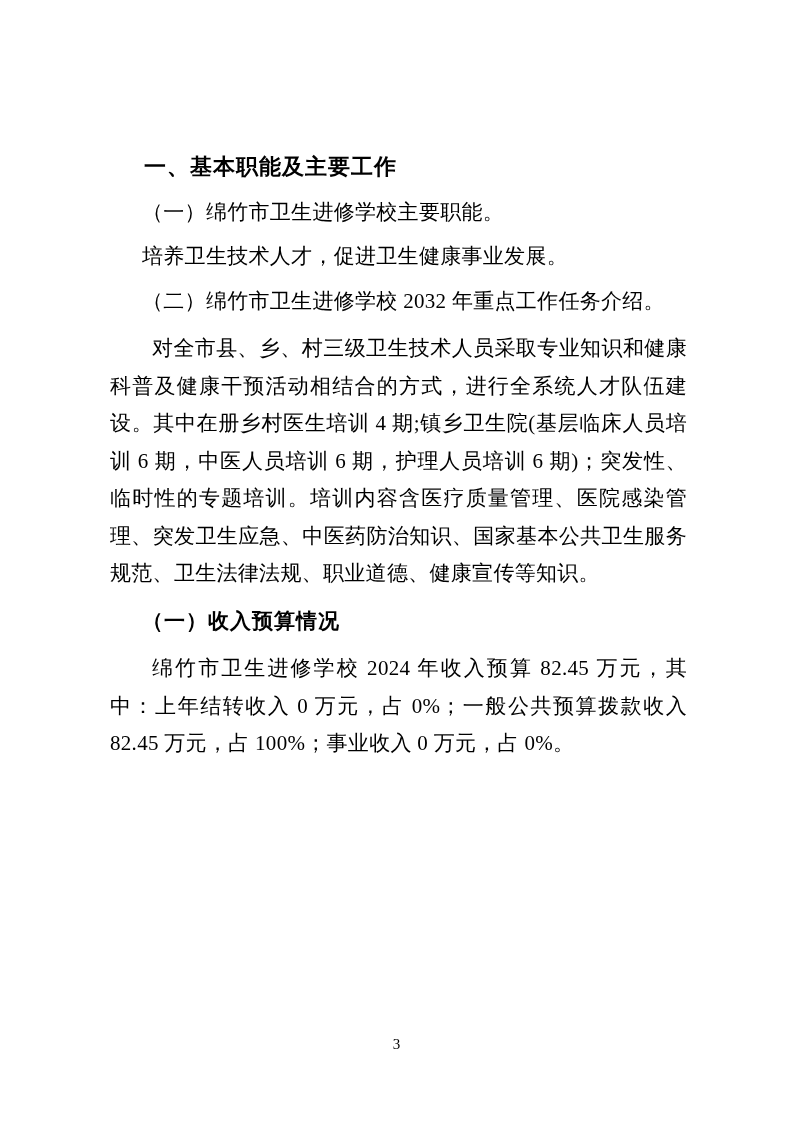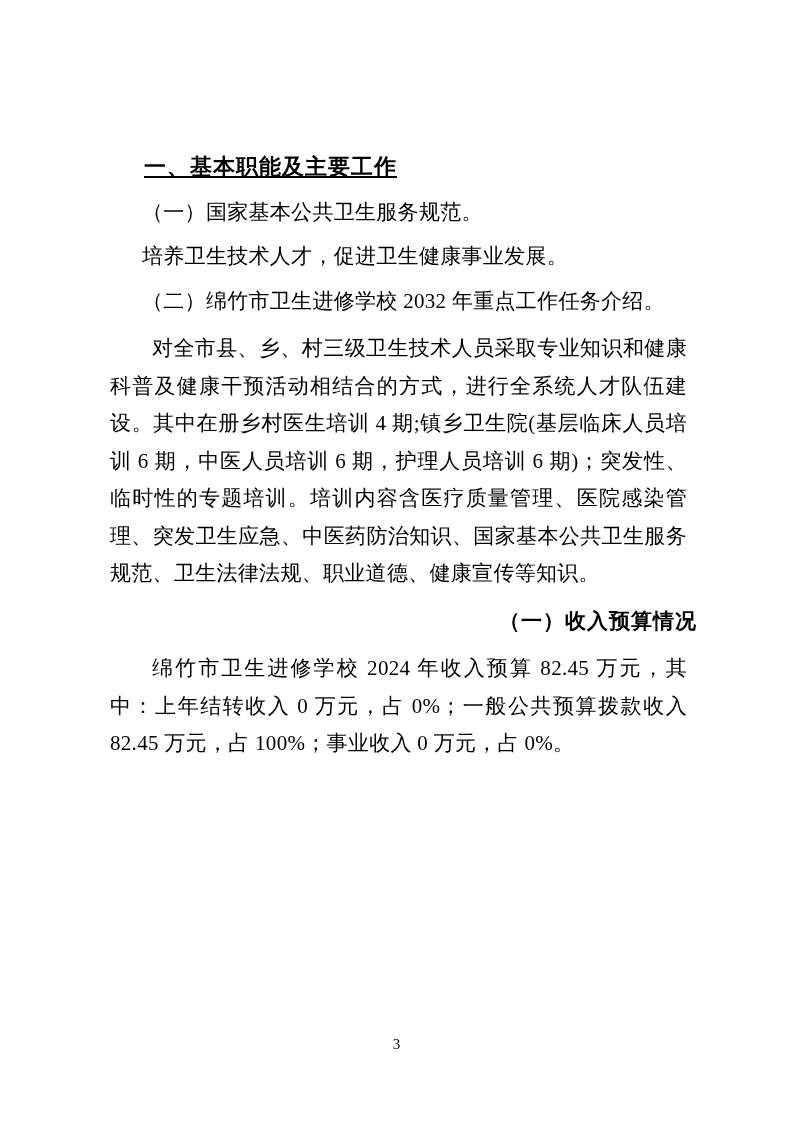--- a/index.html
+++ b/index.html
@@ -23,31 +23,29 @@
     width: 597px;
   }
   .h-hei {
     font-family: "Liberation Sans", sans-serif;
     font-weight: 700;
     font-size: 22px;
     line-height: 37.5px;
     margin: 0 0 8px 0;
     text-indent: 2em;
     letter-spacing: 1px;
-    text-decoration: underline;
   }
   .h-kai {
     font-family: "Liberation Serif", serif;
     font-weight: 700;
     font-size: 21px;
     line-height: 37.5px;
     margin: 1px 0 0 0;
     text-indent: 2em;
     letter-spacing: 1px;
-    text-align: right;
   }
   .p-single {
     font-size: 21px;
     line-height: 37.5px;
     margin: 7px 0 0 0;
     text-indent: 2em;
     letter-spacing: 0.3px;
   }
   .p-multi {
     font-size: 21px;
@@ -67,21 +65,21 @@
     font-size: 15px;
     font-family: "Liberation Serif", serif;
   }
 </style>
 </head>
 <body>
 
 <div class="page">
   <div class="content">
     <h2 class="h-hei">一、基本职能及主要工作</h2>
-    <p class="p-single">（一）国家基本公共卫生服务规范。</p>
+    <p class="p-single">（一）绵竹市卫生进修学校主要职能。</p>
     <p class="p-single">培养卫生技术人才，促进卫生健康事业发展。</p>
     <p class="p-single">（二）绵竹市卫生进修学校 2032 年重点工作任务介绍。</p>
     <p class="p-multi">对全市县、乡、村三级卫生技术人员采取专业知识和健康科普及健康干预活动相结合的方式，进行全系统人才队伍建设。其中在册乡村医生培训 4 期;镇乡卫生院(基层临床人员培训 6 期，中医人员培训 6 期，护理人员培训 6 期)；突发性、临时性的专题培训。培训内容含医疗质量管理、医院感染管理、突发卫生应急、中医药防治知识、国家基本公共卫生服务规范、卫生法律法规、职业道德、健康宣传等知识。</p>
     <h3 class="h-kai">（一）收入预算情况</h3>
     <p class="p-multi">绵竹市卫生进修学校 2024 年收入预算 82.45 万元，其中：上年结转收入 0 万元，占 0%；一般公共预算拨款收入 82.45 万元，占 100%；事业收入 0 万元，占 0%。</p>
   </div>
   <div class="page-number">3</div>
 </div>
 
 </body></html>

